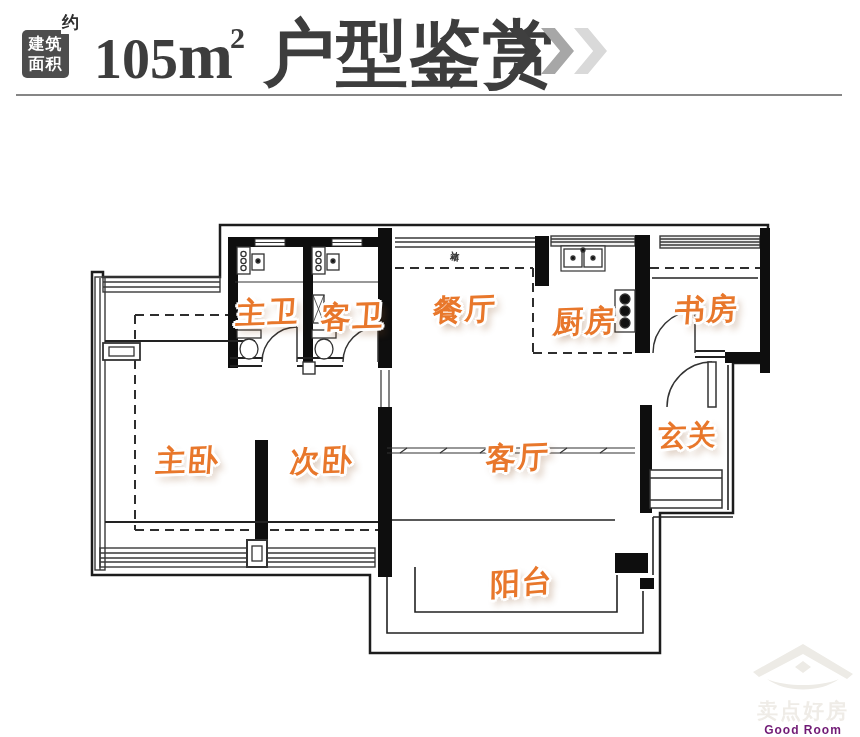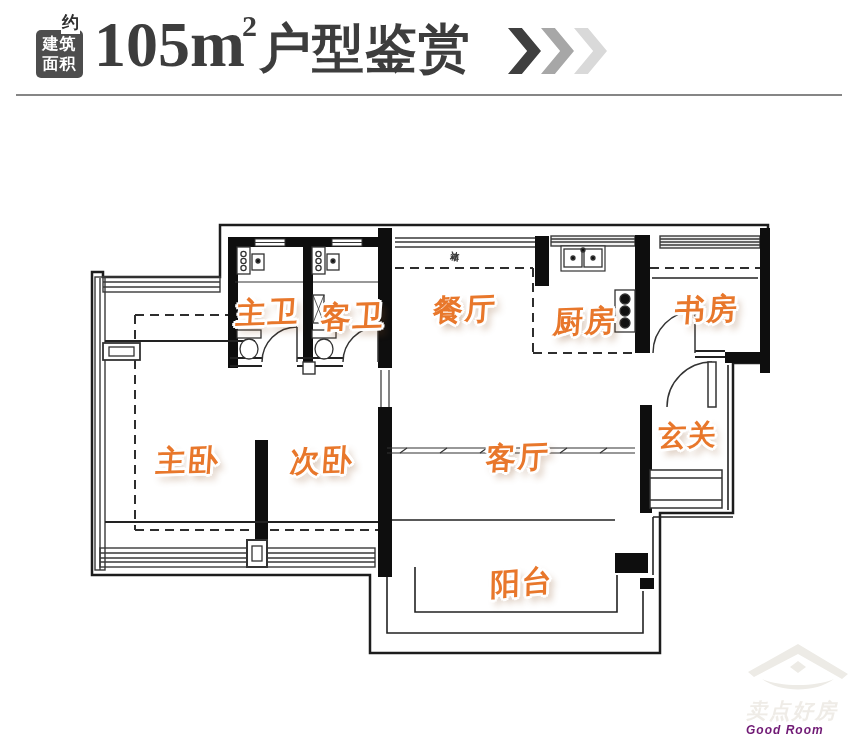--- a/index.html
+++ b/index.html
@@ -2,59 +2,59 @@
 <html><head>
 <meta charset="utf-8">
 <style>
   html,body{margin:0;padding:0;}
   body{
     width:860px;height:737px;position:relative;overflow:hidden;
     background:#ffffff;font-family:"Liberation Sans","DejaVu Sans",sans-serif;
   }
   
   .badge{
-    position:absolute;left:36px;top:30px;width:47px;height:48px;
+    position:absolute;left:22px;top:30px;width:47px;height:48px;
     background:#4d4d4d;border-radius:5px;color:#fff;
     display:flex;flex-direction:column;align-items:center;justify-content:center;
     font-size:16px;font-weight:700;line-height:1.25;letter-spacing:1px;
     font-family:"DejaVu Sans",sans-serif;
   }
   .approx{
     position:absolute;left:61px;top:11px;font-size:17px;font-weight:700;color:#2f2f2f;
     background:#fff;padding:0 1px;
   }
   .title{
     position:absolute;left:94px;top:6px;color:#3d3d3d;white-space:nowrap;
     font-family:"Liberation Serif","DejaVu Serif",serif;font-weight:700;
   }
-  .t-num{font-size:64px;}
+  .t-num{font-size:56px;}
   .t-unit{font-size:66px;}
   .t-sup{font-size:30px;position:relative;top:-30px;margin-left:-3px;}
-  .t-cn{font-size:52px;margin-left:2px;letter-spacing:1px;}
+  .t-cn{font-size:72px;margin-left:18px;letter-spacing:1px;}
   .chev{position:absolute;top:28px;width:33px;height:46px;
     clip-path:polygon(0 0,42% 0,100% 50%,42% 100%,0 100%,58% 50%);}
   .divider{position:absolute;left:16px;top:94px;width:826px;height:2px;background:#868686;}
   
   .plan{position:absolute;left:85px;top:210px;width:690px;height:470px;}
   .plan svg{position:absolute;left:0;top:0;}
   .room-label{
     position:absolute;transform:translate(-50%,-50%) rotate(-2deg) skewX(-6deg);
     font:800 30px "DejaVu Sans",sans-serif;color:#e8772b;letter-spacing:2px;white-space:nowrap;
     text-shadow:
       -2px -2px 0 #fff, 2px -2px 0 #fff, -2px 2px 0 #fff, 2px 2px 0 #fff,
       -3px 0 0 #fff, 3px 0 0 #fff, 0 3px 0 #fff, 0 -3px 0 #fff,
       5px 6px 7px rgba(140,85,40,.45);
   }
   .room-label.small{font-size:28px;}
   .fridge{
     position:absolute;left:366px;top:34px;font-size:9px;font-weight:700;color:#3a3a3a;
     writing-mode:vertical-rl;letter-spacing:1px;transform:rotate(10deg);line-height:1.1;
   }
   
-  .watermark{position:absolute;left:746px;top:641px;width:114px;font-style:italic;}
+  .watermark{position:absolute;left:746px;top:641px;width:114px;text-align:center;}
   .wm-brand{font-size:21px;font-weight:800;color:#efece7;letter-spacing:2px;
     font-family:"DejaVu Sans",sans-serif;white-space:nowrap;}
   .wm-sub{font-size:12px;font-weight:700;color:#701a75;letter-spacing:1px;margin-top:-2px;}
 </style>
 </head>
 <body>
 
 <div class="badge">
   <span>建筑</span>
   <span>面积</span>

